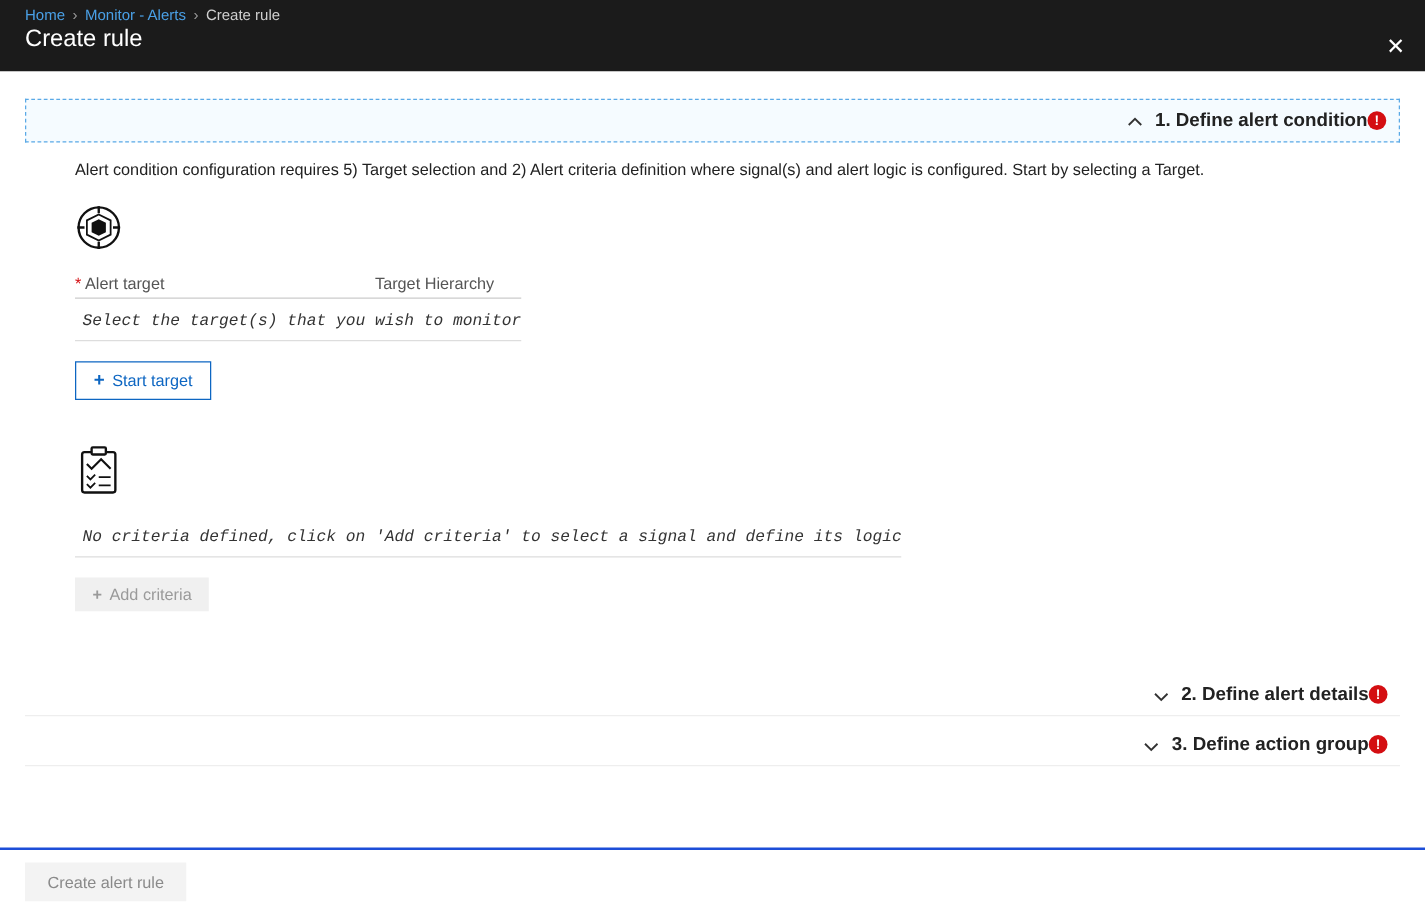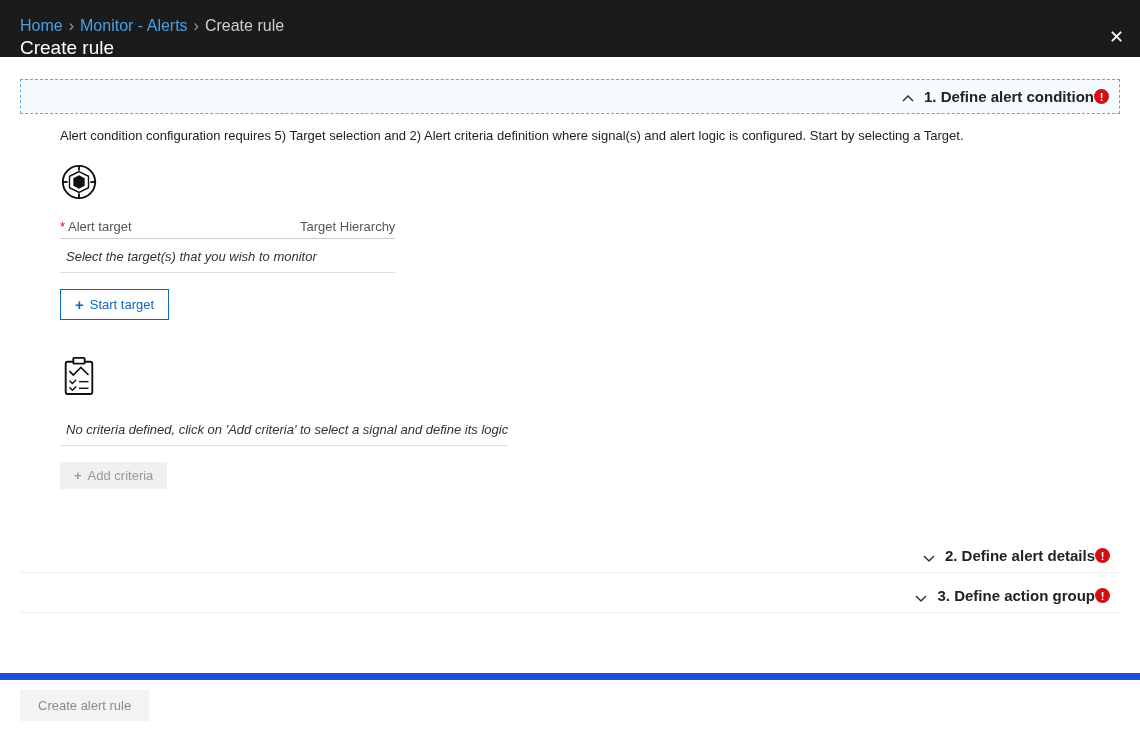--- a/index.html
+++ b/index.html
@@ -1,20 +1,20 @@
 <!DOCTYPE html>
 <html><head>
 <meta charset="utf-8">
 <style>
   * { margin: 0; padding: 0; box-sizing: border-box; font-family: "Segoe UI", Arial, sans-serif; }
   body { width: 1140px; height: 731px; background: #ffffff; overflow: hidden; position: relative; }
 
   
   .topbar { background: #1b1b1b; color: #ffffff; height: 57px; padding: 0 20px; position: relative; }
-  .breadcrumbs { font-size: 16px; padding-top: 17px; display: flex; align-items: center; gap: 6px; text-align: center; }
+  .breadcrumbs { font-size: 12px; padding-top: 5px; display: flex; align-items: center; gap: 6px; text-align: center; }
   .breadcrumbs a { color: #4aa0e6; text-decoration: none; cursor: pointer; }
   .breadcrumbs .sep { color: #999; }
   .breadcrumbs .current { color: #cfcfcf; }
   .page-title { font-size: 19px; font-weight: 400; color: #fff; margin-top: 2px; }
   .page-subtitle { font-size: 11px; color: #c9c9c9; margin-top: 1px; }
   .close-x { position: absolute; right: 16px; top: 26px; color: #fff; font-size: 18px; cursor: pointer; font-weight: 300; }
 
   
   .content { padding: 22px 20px 0 20px; }
   .panel { margin-bottom: 6px; }
@@ -37,37 +37,37 @@
 
   .row { display: flex; align-items: flex-start; gap: 18px; margin-bottom: 30px; flex-direction: column; }
   .row-icon { width: 38px; height: 38px; flex-shrink: 0; margin-top: 6px; }
   .row-fields { flex: 1; }
 
   .field-labels { display: flex; border-bottom: 1px solid #ccc; padding-bottom: 4px; }
   .field-labels .lbl { font-size: 13px; color: #555; }
   .field-labels .lbl.req::before { content: "* "; color: #d40e12; }
   .field-labels .lbl:first-child { width: 240px; }
 
-  .placeholder-line { border-bottom: 1px solid #ddd; padding: 10px 0 8px 6px; font-size: 13px; font-style: italic; color: #333; }
+  .placeholder-line { border-bottom: 1px solid #ddd; padding: 10px 0 8px 6px; font-size: 13px; font-style: italic; color: #333; font-family: Liberation Mono, monospace; }
 
   .actions { margin-top: 16px; }
   .btn {
     display: inline-flex; align-items: center; gap: 6px;
     font-size: 13px; padding: 6px 14px; cursor: pointer;
     background: #fff;
   }
   .btn-primary-outline { border: 1px solid #0d66c2; color: #0d66c2; }
   .btn-primary-outline .plus { font-weight: 700; font-size: 15px; }
   .btn-disabled { background: #f0f0f0; color: #9a9a9a; border: 0; cursor: default; }
   .btn-disabled .plus { color: #9a9a9a; font-weight: 700; }
 
   
   .footer {
     position: absolute; left: 0; right: 0; bottom: 0;
-    border-top: 7px solid #1d4ed8; padding: 10px 20px;
+    border-top: 2px solid #1d4ed8; padding: 10px 20px;
     background: #fff;
     text-decoration: underline;
   }
   .footer .btn-submit {
     background: #f3f3f3; color: #8a8a8a; border: 0;
     font-size: 13px; padding: 8px 18px; cursor: default;
   }
 </style>
 </head>
 <body>

